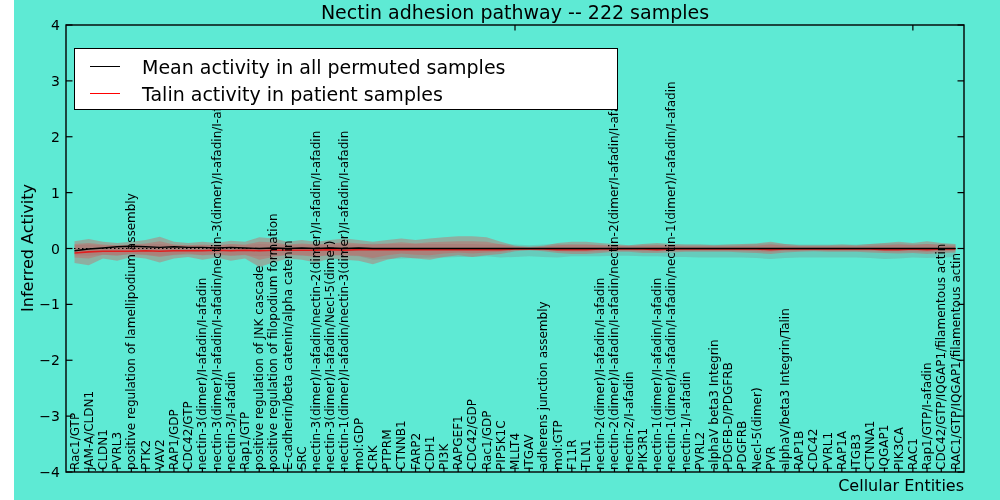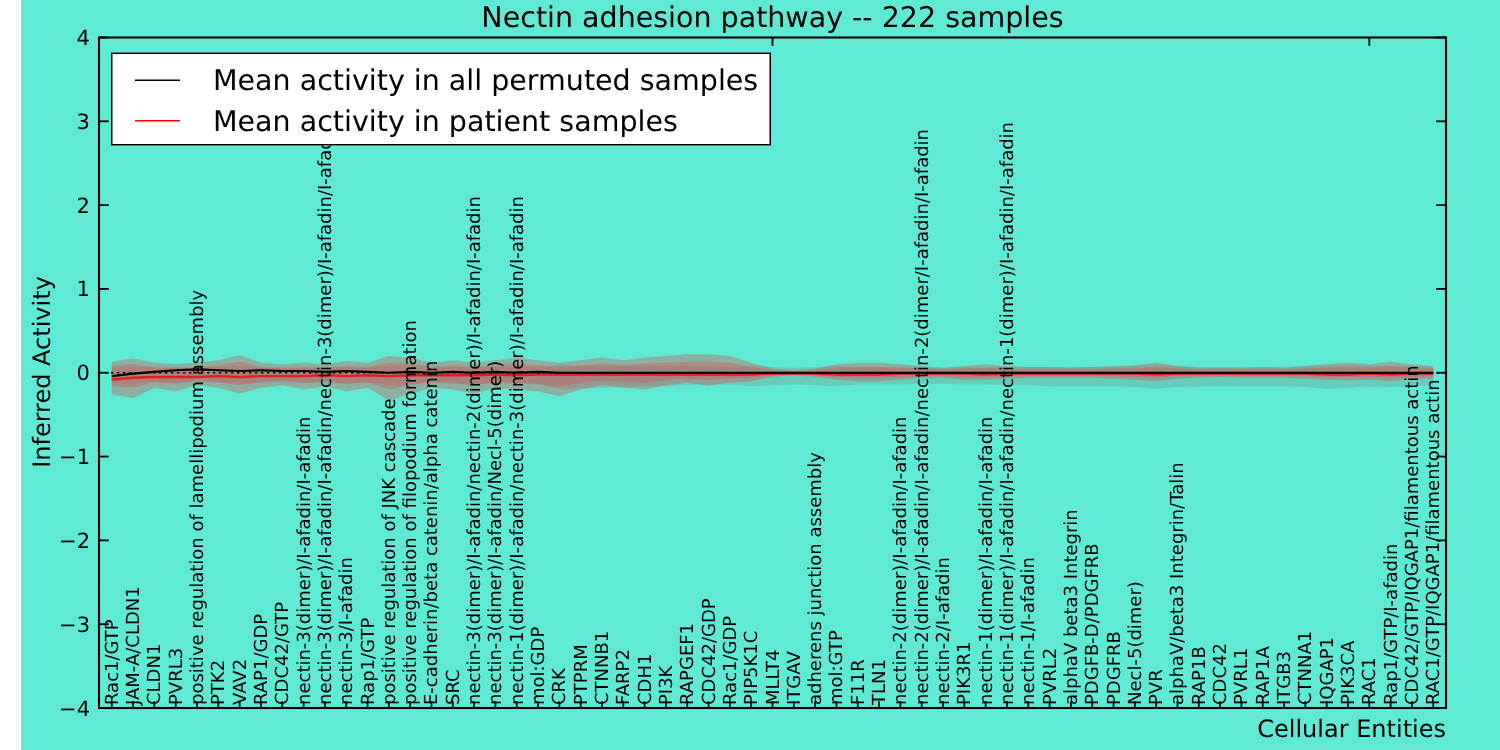--- a/index.html
+++ b/index.html
@@ -5,21 +5,21 @@
   html,body{margin:0;padding:0;background:#fff;}
   #figure{position:relative;width:1000px;height:500px;background:#5eead4;overflow:hidden;
           font-family:"DejaVu Sans","Liberation Sans",sans-serif;margin-left:14px;}
   #plot-svg{position:absolute;left:0;top:0;z-index:1;}
   .chart-title{position:absolute;left:52px;top:1px;width:898px;text-align:center;
                font-size:19px;color:#000;z-index:3;}
   .ylabel{position:absolute;left:-66px;top:238px;width:160px;height:20px;text-align:center;
           font-size:16px;color:#000;transform:rotate(-90deg);transform-origin:center;z-index:3;}
   .xlabel{position:absolute;left:52px;top:476px;width:898px;text-align:right;
           font-size:16px;color:#000;z-index:3;}
-  .legend{position:absolute;left:60px;top:35px;width:440px;height:62px;background:#fff;
+  .legend{position:absolute;left:60px;top:48px;width:544px;height:62px;background:#fff;
           border:1.5px solid #000;z-index:5;box-sizing:border-box;padding-top:4px;}
   .legend-row{display:flex;align-items:center;height:27px;padding-left:15px;}
   .legend-swatch{display:inline-block;width:30px;height:0;border-top:1.8px solid #000;margin-right:22px;}
   .legend-swatch.red{border-top-color:#ff0000;}
   .legend-label{font-size:19px;color:#000;white-space:nowrap;}
   
   .band-gray{fill:rgba(125,125,125,0.28);stroke:none;}
   .band-red{fill:rgba(217,79,79,0.38);stroke:none;}
   .band-red-inner{fill:rgba(217,79,79,0.34);stroke:none;}
   .line-patient{fill:none;stroke:#e01f1f;stroke-width:1.6;}
@@ -203,16 +203,16 @@
       <rect x="52" y="25" width="898" height="447" class="frame"></rect>
     </svg>
 
   <div class="legend">
     <div class="legend-row">
       <span class="legend-swatch"></span>
       <span class="legend-label">Mean activity in all permuted samples</span>
     </div>
     <div class="legend-row">
       <span class="legend-swatch red"></span>
-      <span class="legend-label">Mean activity in patient samples</span>
+      <span class="legend-label">Talin activity in patient samples</span>
     </div>
   </div>
 </div>
 
 </body></html>

